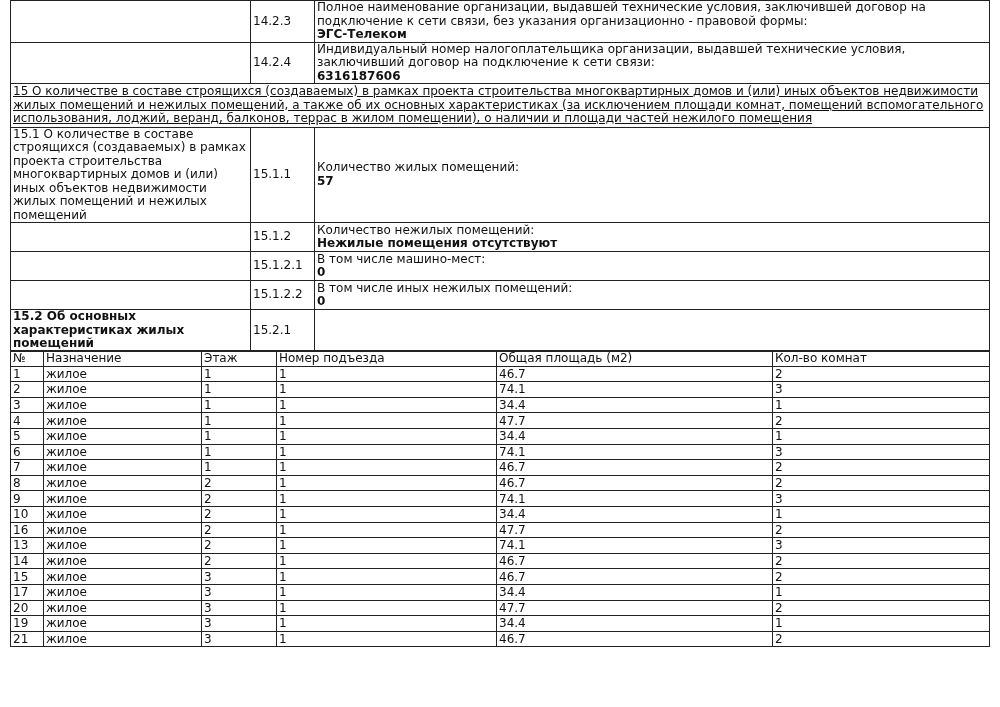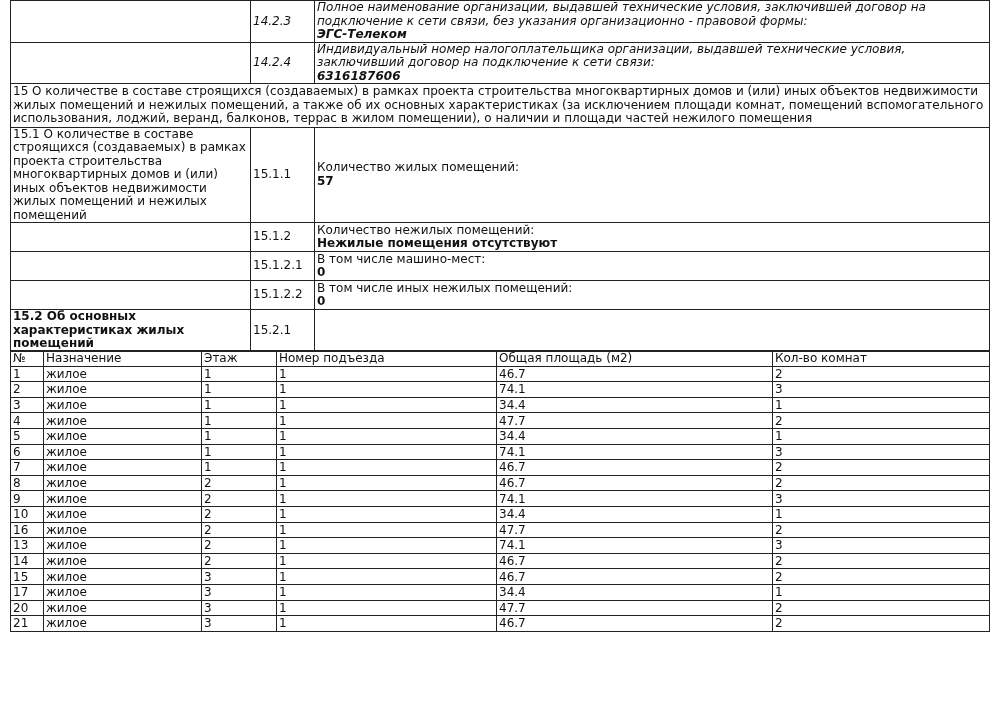--- a/index.html
+++ b/index.html
@@ -6,22 +6,22 @@
     body { width: 1000px; height: 707px; overflow: hidden; position: relative;
            font-family: "DejaVu Sans", sans-serif; font-size: 12px; color: #111; }
     .doc { position: absolute; left: 10px; top: 0; width: 980px; }
     table { border-collapse: collapse; width: 980px; table-layout: fixed; }
     td { border: 1.5px solid #222; padding: 0 2px; vertical-align: middle; line-height: 13.5px; font-size: 12px; }
     b { font-weight: bold; }
     .top td { height: auto; }
     .c1 { width: 240px; }
     .c2 { width: 64px; }
     .c3 { width: auto; }
-    .r-tall td { height: 40px; font-style: italic; }
-    .section-title { padding: 1px 2px; }
+    .r-tall td { height: 40px; }
+    .section-title { padding: 1px 2px; text-decoration: underline; }
     .list td { height: 14.6px; line-height: 14px; padding: 0 2px; }
     .list { margin-top: -1.5px; }
     .w1 { width: 33px; } .w2 { width: 158px; } .w3 { width: 75px; }
     .w4 { width: 220px; } .w5 { width: 276px; } .w6 { width: auto; }
   </style>
 </head>
 <body>
 
 <div class="doc">
   <table class="top">
@@ -232,20 +232,28 @@
         </tr>
         <tr>
           <td>20</td>
           <td>жилое</td>
           <td>3</td>
           <td>1</td>
           <td>47.7</td>
           <td>2</td>
         </tr>
         <tr>
+          <td>19</td>
+          <td>жилое</td>
+          <td>3</td>
+          <td>1</td>
+          <td>34.4</td>
+          <td>1</td>
+        </tr>
+        <tr>
           <td>21</td>
           <td>жилое</td>
           <td>3</td>
           <td>1</td>
           <td>46.7</td>
           <td>2</td>
         </tr>
       </tbody>
   </table>
 </div>

